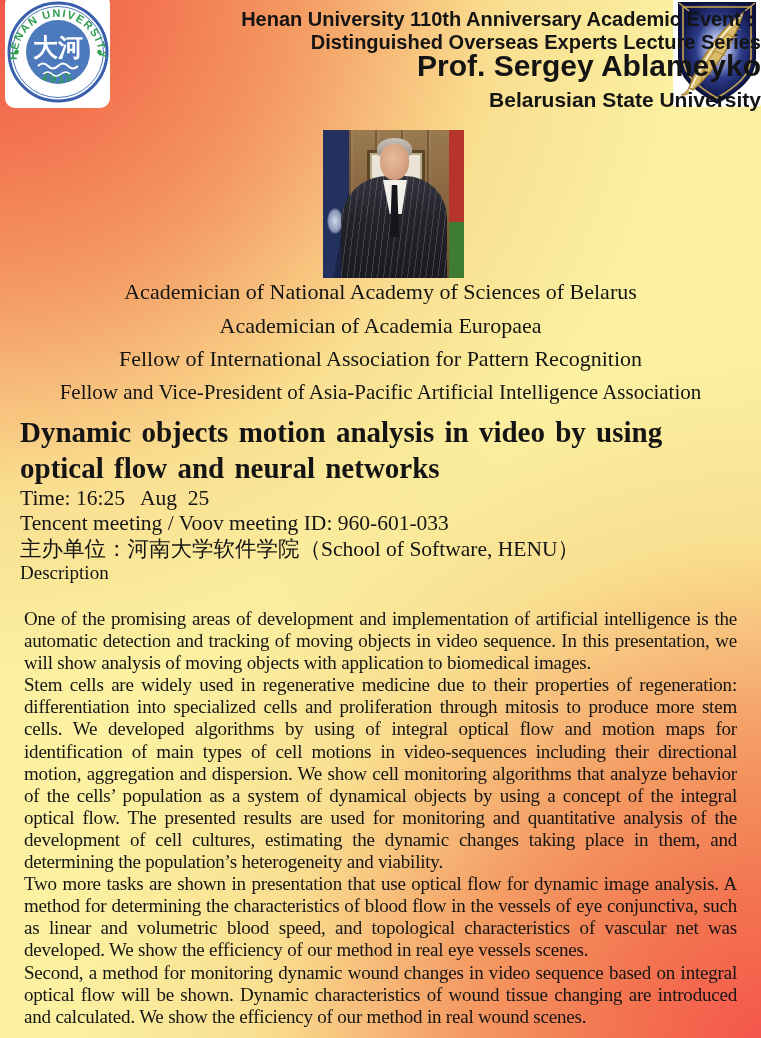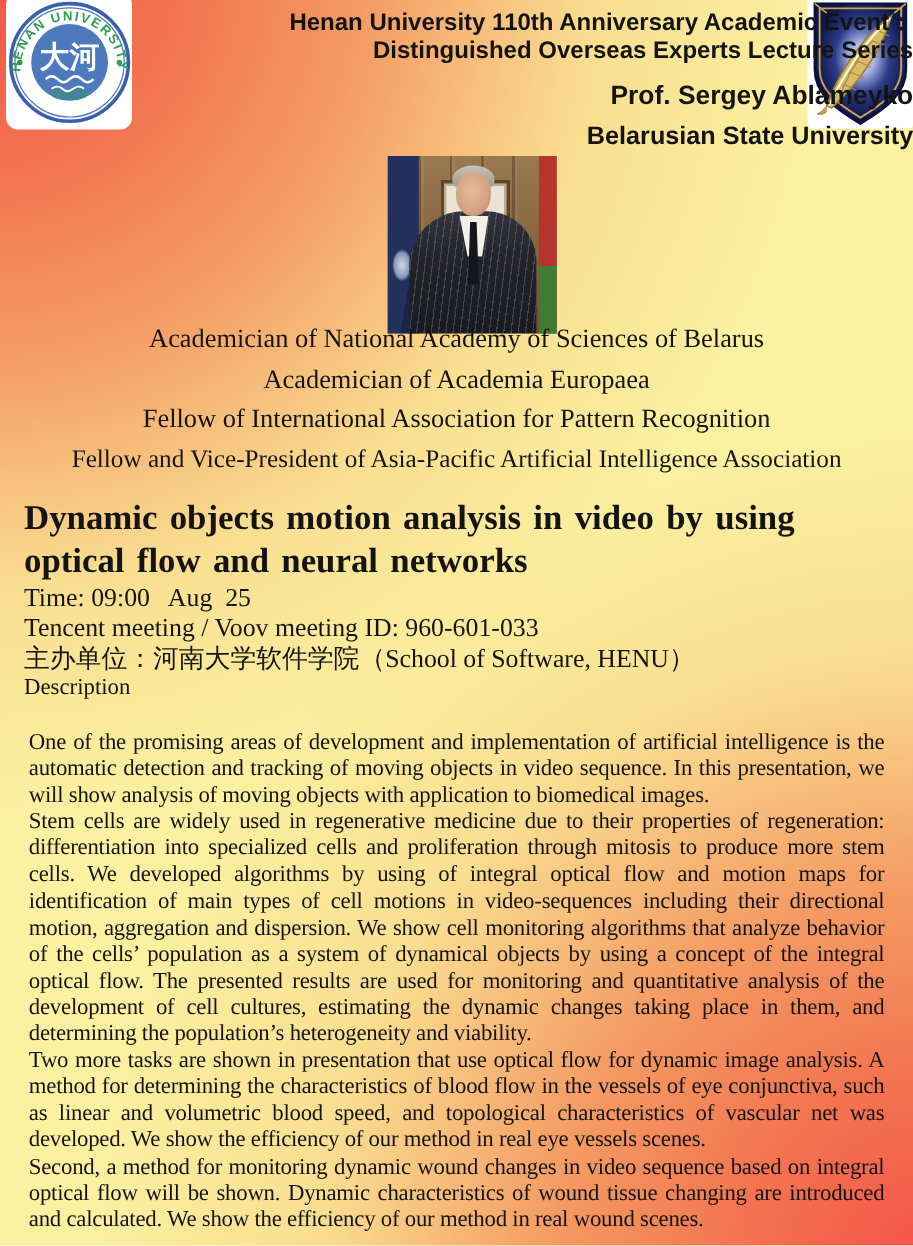--- a/index.html
+++ b/index.html
@@ -17,21 +17,21 @@
   
   .logo-henan{position:absolute;left:5px;top:-6px;width:105px;height:114px;
     background:#fff;border-radius:10px;display:flex;align-items:center;justify-content:center;}
   .logo-bsu{position:absolute;left:673px;top:0;width:88px;height:107px;
     background:#fff;border-radius:0 0 4px 4px;display:flex;align-items:flex-start;justify-content:center;}
   
   .hdr{position:absolute;top:0;left:0;width:761px;text-align:right;
     font-family:"Liberation Sans","DejaVu Sans",sans-serif;font-weight:bold;}
   .hdr .t1{margin-top:8px;font-size:20px;line-height:23px;}
   .hdr .t2{font-size:20px;line-height:23px;}
-  .hdr .speaker{margin-top:14px;font-size:22px;line-height:24px;}
+  .hdr .speaker{margin-top:0;font-size:30px;line-height:24px;}
   .hdr .affil{margin-top:10px;font-size:21px;line-height:23px;}
   
   .photo{position:absolute;left:323px;top:130px;width:141px;height:148px;overflow:hidden;
     background:linear-gradient(180deg,#9a7a50 0%,#8a6742 45%,#6f4e2e 100%);}
   .ph-panels{position:absolute;inset:0;
     background:repeating-linear-gradient(90deg,rgba(60,35,15,0.35) 0 2px,rgba(255,255,255,0.06) 2px 4px,rgba(0,0,0,0) 4px 26px);}
   .ph-flag-left{position:absolute;left:0;top:0;width:26px;height:148px;
     background:linear-gradient(100deg,#22315e 0 70%,#1a2547 70% 100%);}
   .ph-emblem{position:absolute;left:4px;top:78px;width:16px;height:26px;border-radius:50%;
     background:radial-gradient(ellipse at center,#cfd6e8 0%,#8d99b8 55%,rgba(34,49,94,0) 75%);}
@@ -46,21 +46,21 @@
   .ph-suit{position:absolute;left:18px;top:46px;width:106px;height:102px;
     border-radius:46px 42px 0 0;
     background:linear-gradient(180deg,#32333c 0%,#23242b 40%,#1a1b21 100%);}
   .ph-stripes{position:absolute;inset:0;border-radius:46px 42px 0 0;
     background:repeating-linear-gradient(97deg,rgba(255,255,255,0.16) 0 1px,rgba(0,0,0,0) 1px 6px);}
   .ph-shirt{position:absolute;left:60px;top:50px;width:24px;height:34px;background:#f3f0ea;
     clip-path:polygon(0 0,100% 0,78% 100%,28% 100%);}
   .ph-tie{position:absolute;left:67px;top:55px;width:9px;height:52px;background:#15161c;
     clip-path:polygon(20% 0,80% 0,100% 100%,0 100%);}
   
-  .cred{position:absolute;top:265px;left:24px;width:713px;text-align:center;}
+  .cred{position:absolute;top:275px;left:24px;width:713px;text-align:center;}
   .cred p{margin:0;font-size:22px;line-height:33.5px;}
   .cred p:nth-child(4){font-size:21px;}
   .lect{position:absolute;top:414px;left:20px;width:721px;}
   .lect .big{font-size:29px;line-height:36px;font-weight:bold;word-spacing:3px;white-space:nowrap;}
   .lect .info{font-size:21.5px;line-height:25.3px;white-space:pre-wrap;}
   .lect .desc-h{font-size:19px;line-height:22px;}
   
   .body-text{position:absolute;top:608px;left:24px;width:713px;}
   .body-text p{margin:0;font-size:19px;line-height:22.1px;letter-spacing:-0.2px;text-align:justify;}
   
@@ -140,21 +140,21 @@
   <div class="cred">
     <p>Academician of National Academy of Sciences of Belarus</p>
     <p>Academician of Academia Europaea</p>
     <p>Fellow of International Association for Pattern Recognition</p>
     <p>Fellow and Vice-President of Asia-Pacific Artificial Intelligence Association</p>
   </div>
 
   <div class="lect">
     <div class="big">Dynamic objects motion analysis in video by using</div>
     <div class="big">optical flow and neural networks</div>
-    <div class="info">Time: 09:00   Aug  25</div>
+    <div class="info">Time: 16:25   Aug  25</div>
     <div class="info">Tencent meeting / Voov meeting ID: 960-601-033</div>
     <div class="info">主办单位：河南大学软件学院（School of Software, HENU）</div>
     <div class="desc-h">Description</div>
   </div>
 
   <div class="body-text">
     <p>One of the promising areas of development and implementation of artificial intelligence is the automatic detection and tracking of moving objects in video sequence. In this presentation, we will show analysis of moving objects with application to biomedical images.</p>
     <p>Stem cells are widely used in regenerative medicine due to their properties of regeneration: differentiation into specialized cells and proliferation through mitosis to produce more stem cells. We developed algorithms by using of integral optical flow and motion maps for identification of main types of cell motions in video-sequences including their directional motion, aggregation and dispersion. We show cell monitoring algorithms that analyze behavior of the cells’ population as a system of dynamical objects by using a concept of the integral optical flow. The presented results are used for monitoring and quantitative analysis of the development of cell cultures, estimating the dynamic changes taking place in them, and determining the population’s heterogeneity and viability.</p>
     <p>Two more tasks are shown in presentation that use optical flow for dynamic image analysis. A method for determining the characteristics of blood flow in the vessels of eye conjunctiva, such as linear and volumetric blood speed, and topological characteristics of vascular net was developed. We show the efficiency of our method in real eye vessels scenes.</p>
     <p>Second, a method for monitoring dynamic wound changes in video sequence based on integral optical flow will be shown. Dynamic characteristics of wound tissue changing are introduced and calculated. We show the efficiency of our method in real wound scenes.</p>

